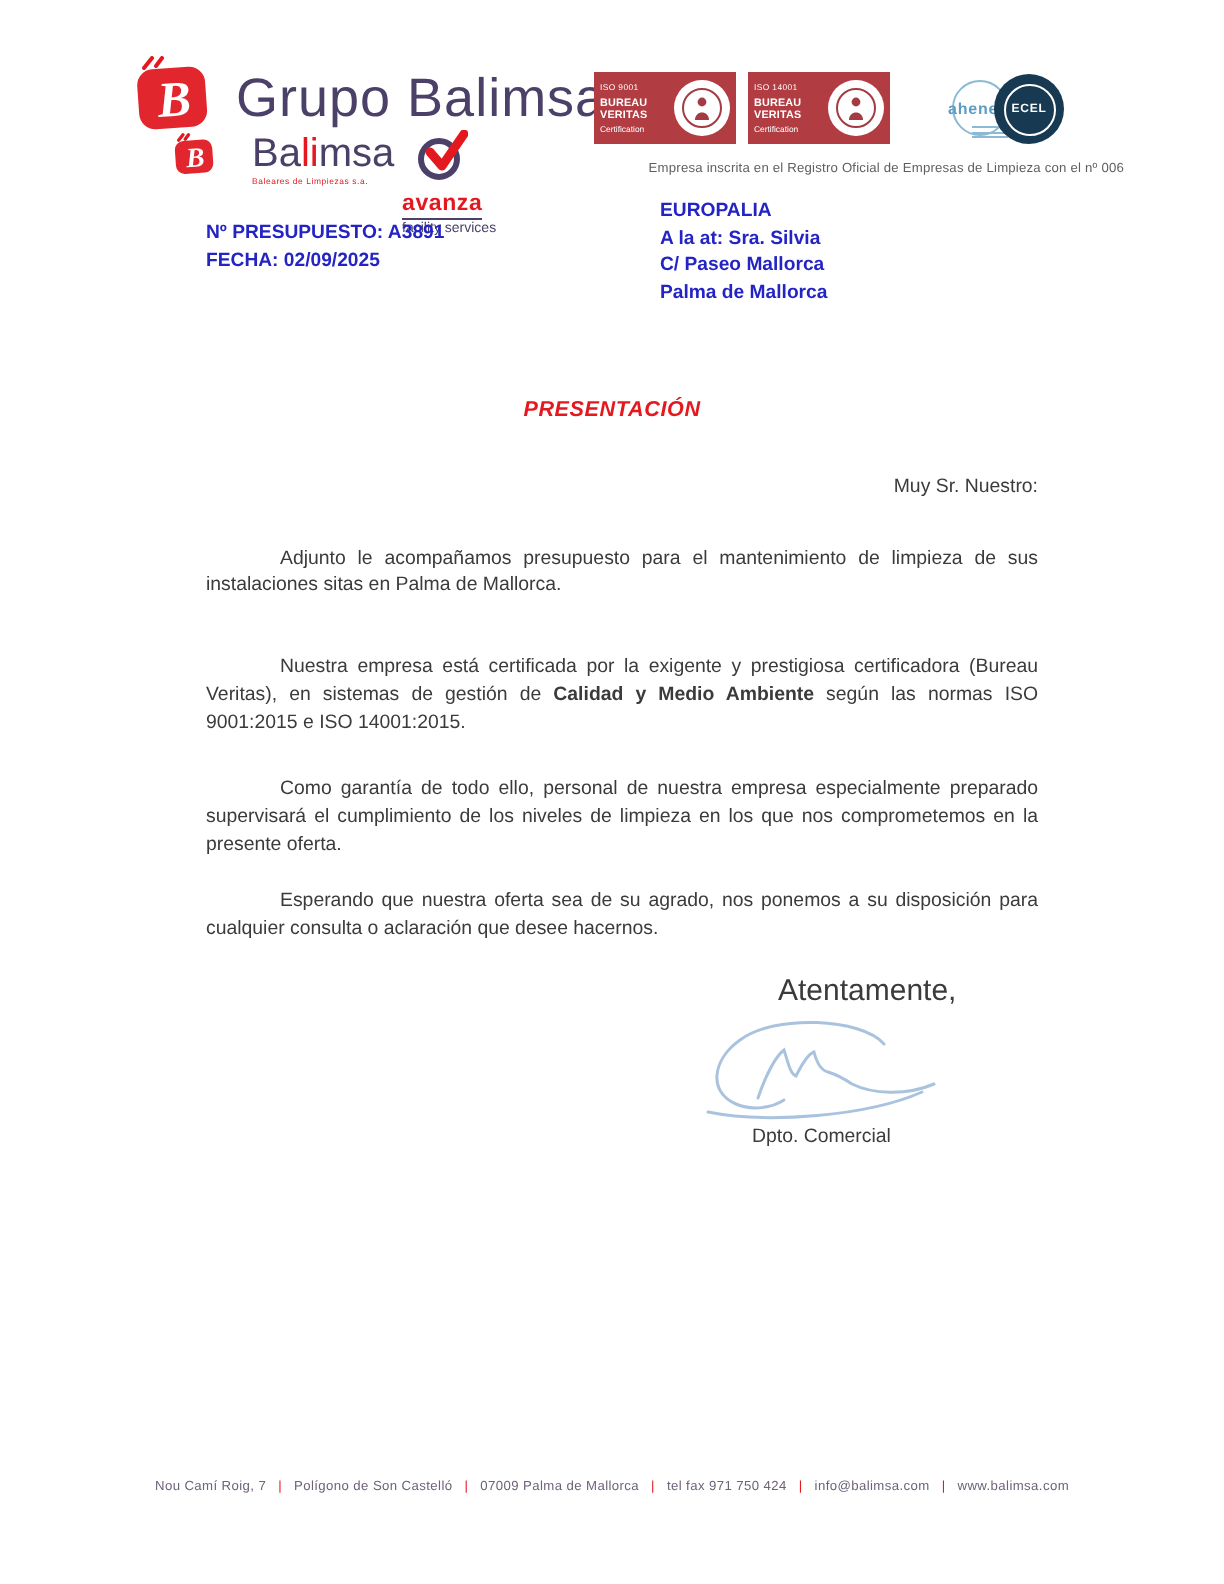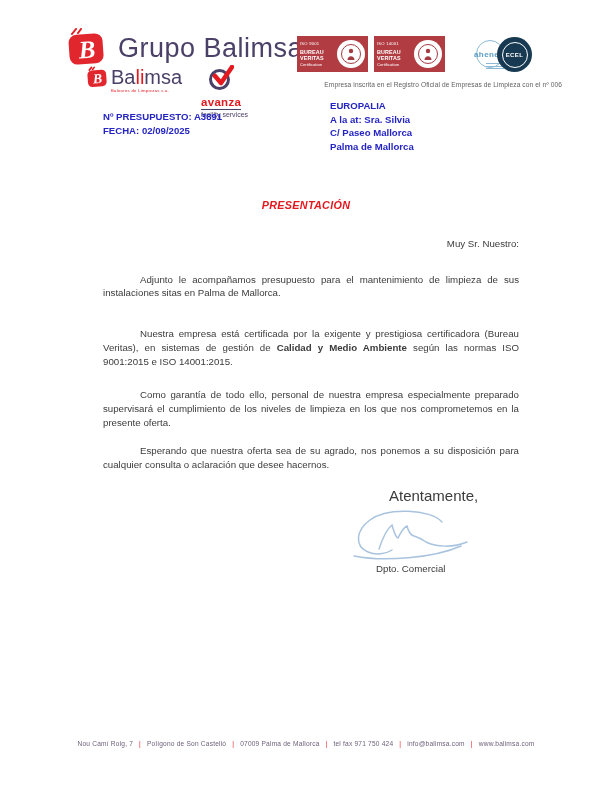--- a/index.html
+++ b/index.html
@@ -100,21 +100,21 @@
     <span>
       <svg width="22" height="22" viewBox="0 0 40 37">
         <path d="M6,6 L10,1" stroke="#e4191f" stroke-width="3" stroke-linecap="round"></path>
         <path d="M12,5 L15,1" stroke="#e4191f" stroke-width="3" stroke-linecap="round"></path>
         <g transform="rotate(-4 20 20)">
           <rect x="3" y="6" width="34" height="30" rx="8" fill="#e2262d"></rect>
           <text x="21" y="30" font-size="25" font-style="italic" font-weight="bold" fill="#ffffff" text-anchor="middle" font-family="'Liberation Serif',serif">B</text>
         </g>
       </svg>
     </span>
-    <span style="margin-left:3px;">
+    <span style="margin-left:18px;">
       <span class="word"><span>Ba</span><span class="red">li</span><span>msa</span></span>
       <div class="sub">Baleares de Limpiezas s.a.</div>
     </span>
   </div>
 
   <div class="logo-avanza">
     <span class="avanza-mark">
       <span class="avanza-ring"></span>
       <svg class="avanza-check" width="22" height="22" viewBox="0 0 22 22">
         <path d="M3,11 L9,18 L20,2" fill="none" stroke="#e4191f" stroke-width="4.5" stroke-linecap="round" stroke-linejoin="round"></path>

